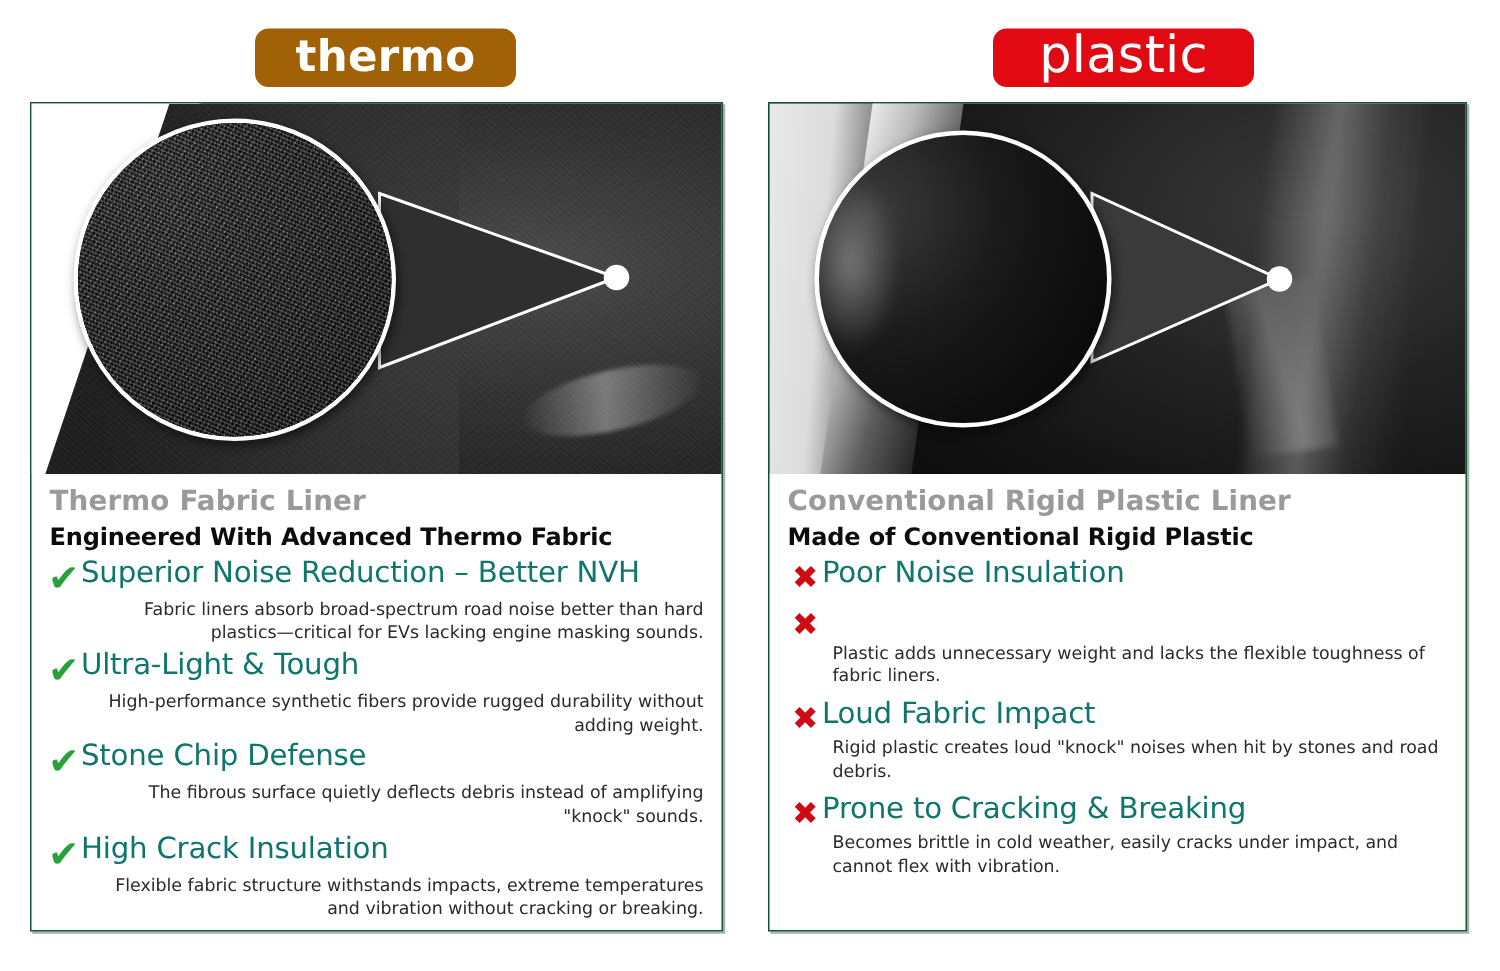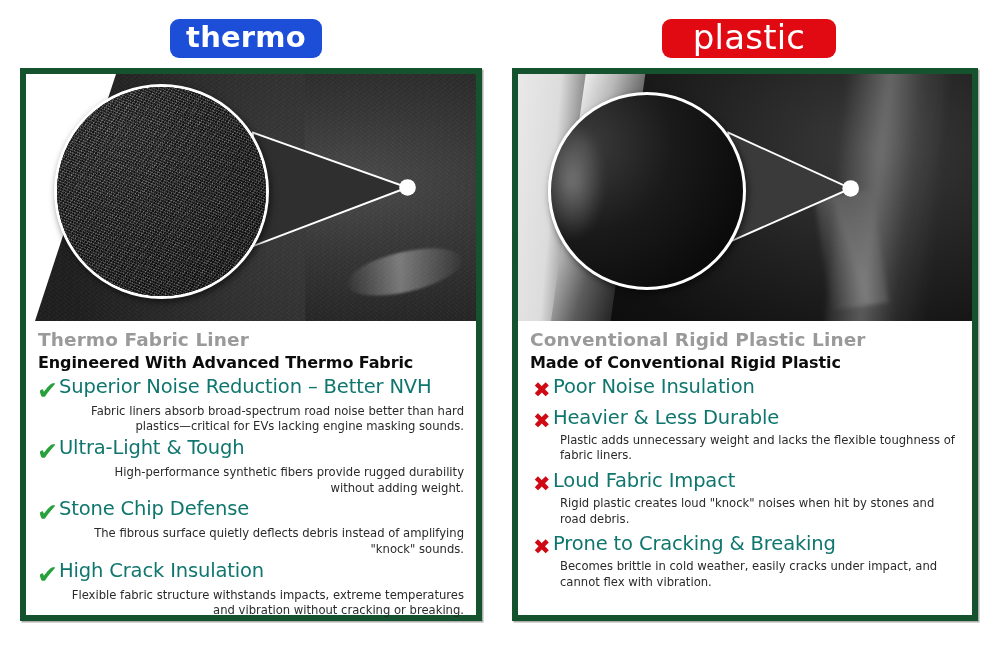--- a/index.html
+++ b/index.html
@@ -24,40 +24,40 @@
     border-radius: 9px;
     display: flex;
     align-items: center;
     justify-content: center;
     color: #fff;
     font-weight: bold;
     letter-spacing: 0.2px;
     box-sizing: border-box;
   }
   .badge-thermo {
-    left: 170px; width: 152px;
-    background: #1d4ed8;
+    left: 170px; width: 174px;
+    background: #a16207;
     font-size: 29px;
     padding-bottom: 3px;
   }
   .badge-plastic {
     left: 662px; width: 174px;
     background: #e10a13;
     font-size: 34px;
     padding-bottom: 3px;
     font-weight: normal;
   }
 
   
   .panel {
     position: absolute;
     top: 68px;
     height: 553px;
     background: #fff;
-    border: 6px solid #14532d;
+    border: 1px solid #14532d;
     box-sizing: border-box;
     box-shadow: 1.5px 1.5px 0 rgba(0,0,0,0.32);
   }
   .panel-left  { left: 20px;  width: 462px; }
   .panel-right { left: 512px; width: 466px; }
 
   
   .photo {
     position: relative;
     height: 247px;
@@ -317,21 +317,20 @@
       <ul class="features">
         <li>
           <div class="row">
             <span class="mark mark-x">✖</span>
             <span class="feat-title">Poor Noise Insulation</span>
           </div>
         </li>
         <li>
           <div class="row">
             <span class="mark mark-x">✖</span>
-            <span class="feat-title">Heavier &amp; Less Durable</span>
           </div>
           <div class="feat-desc">Plastic adds unnecessary weight and lacks the flexible toughness of fabric liners.</div>
         </li>
         <li>
           <div class="row">
             <span class="mark mark-x">✖</span>
             <span class="feat-title">Loud Fabric Impact</span>
           </div>
           <div class="feat-desc">Rigid plastic creates loud "knock" noises when hit by stones and road debris.</div>
         </li>

